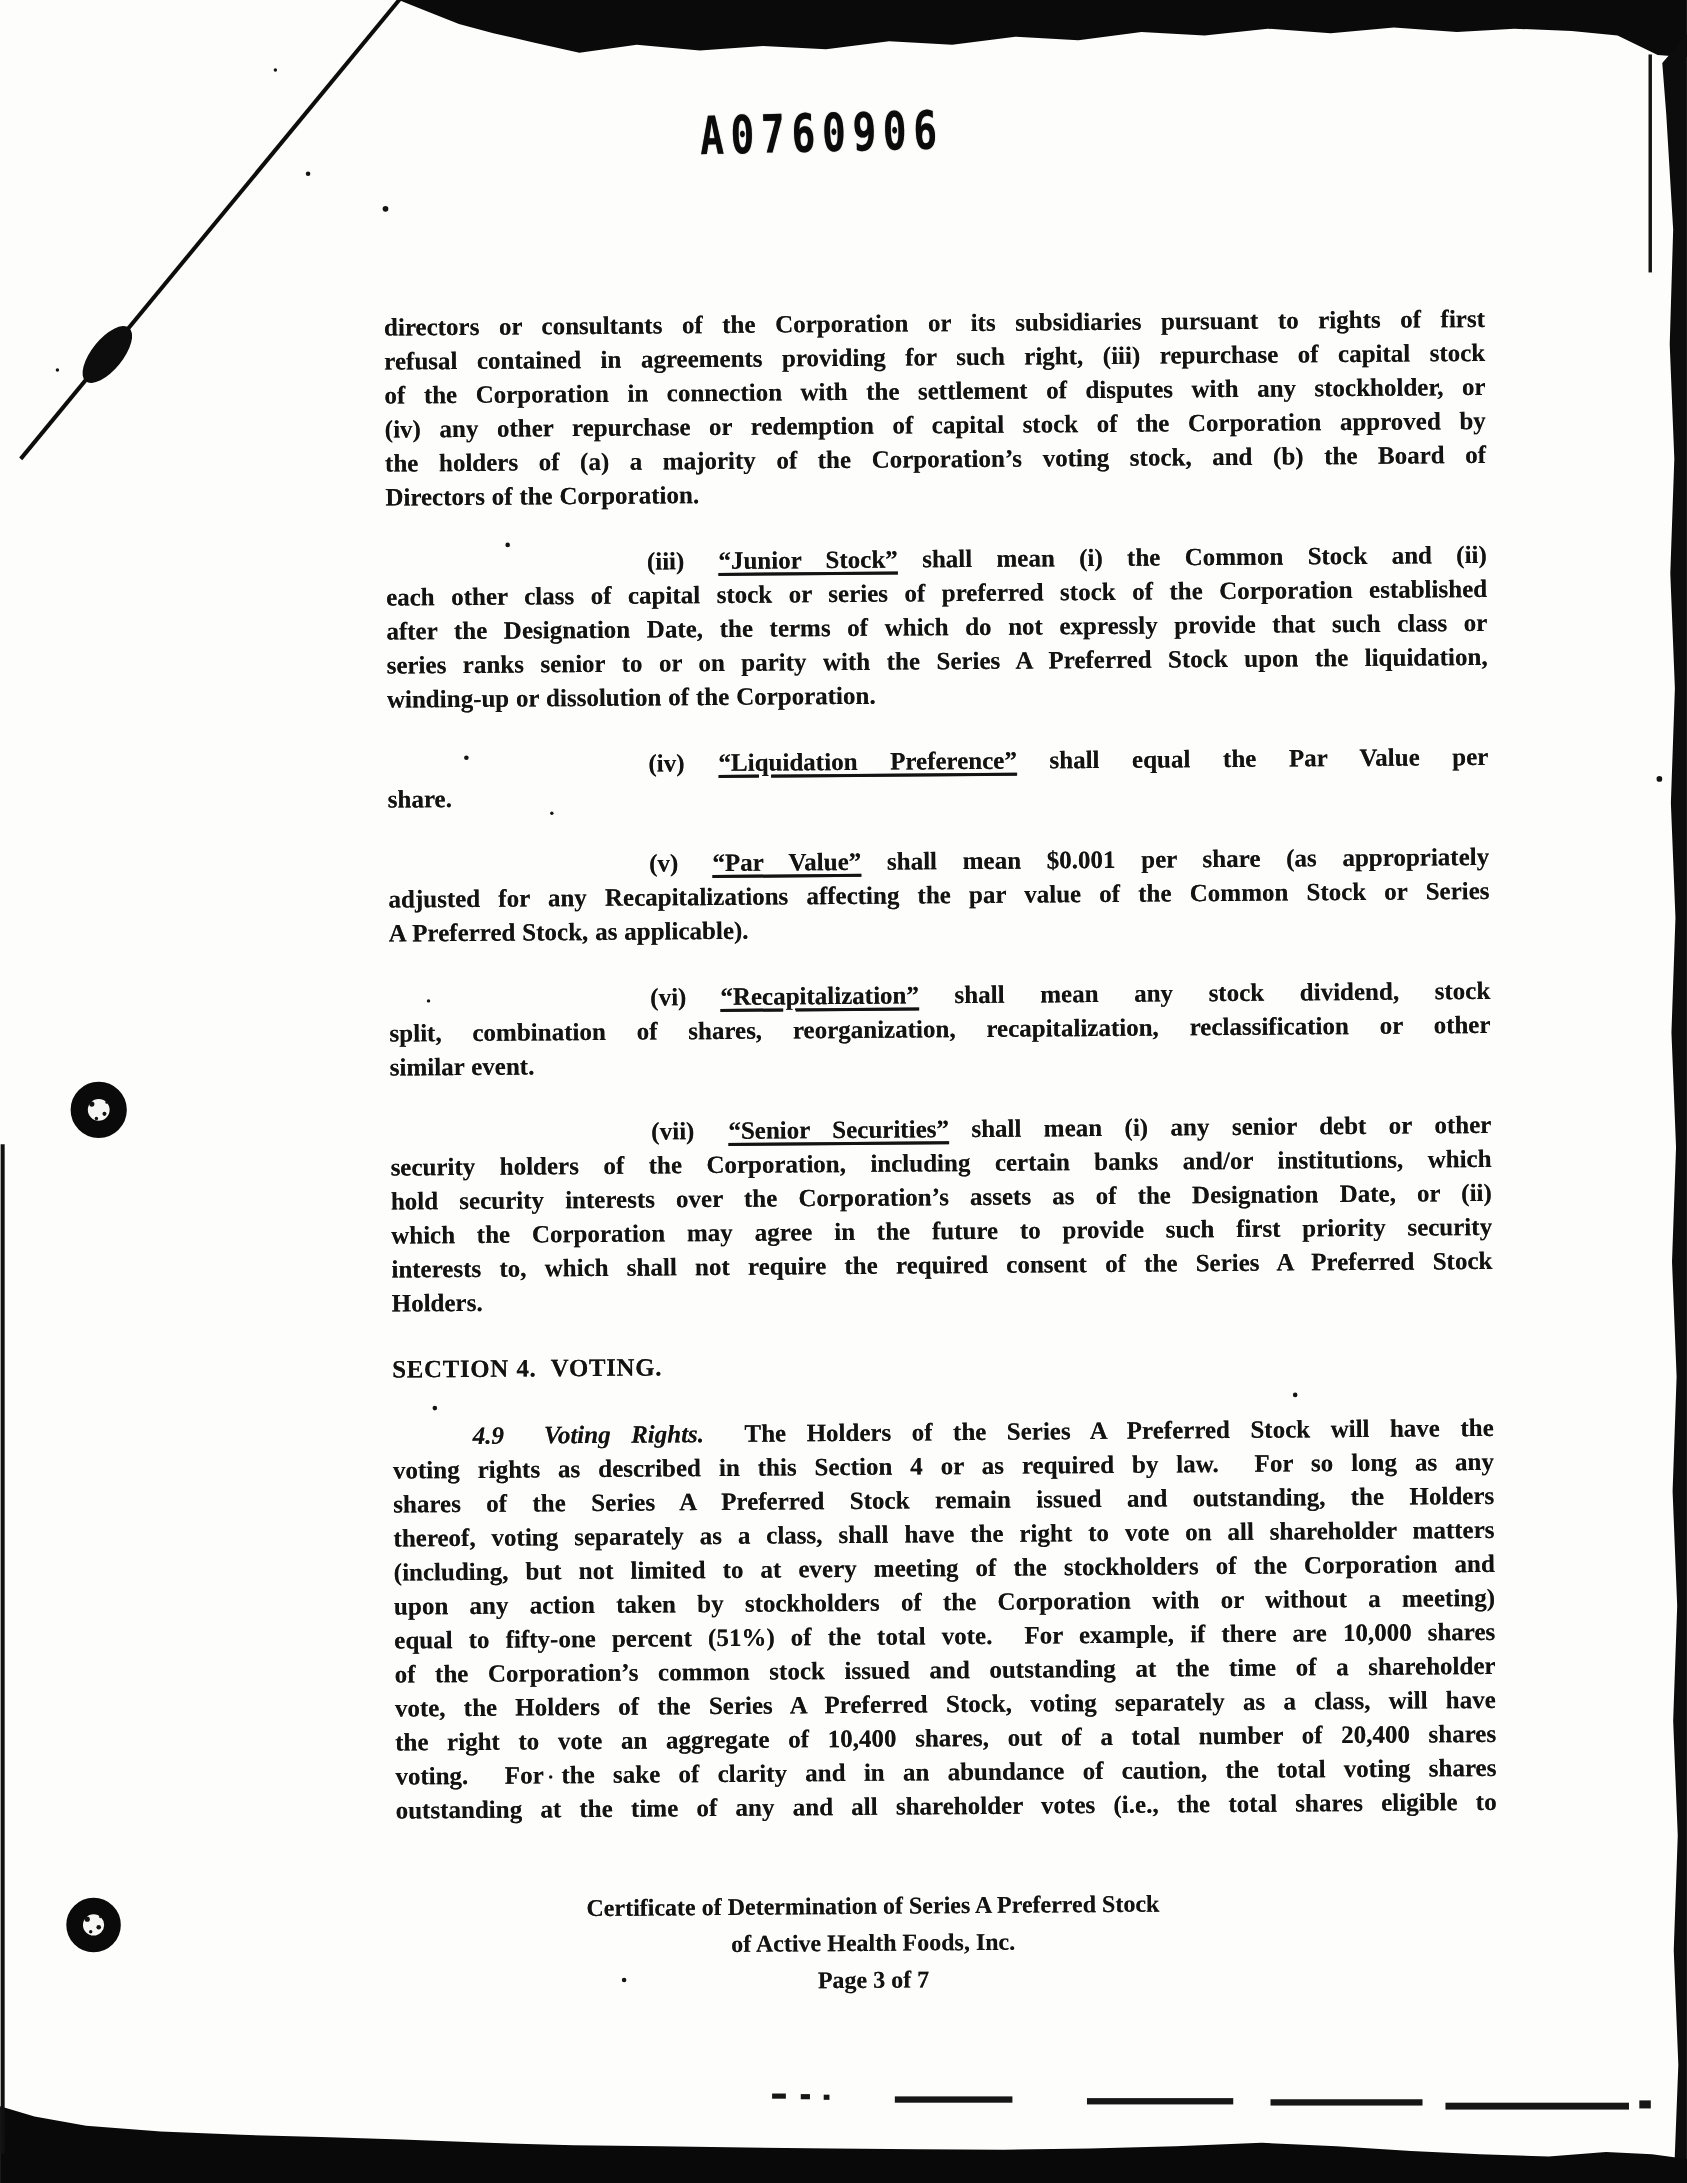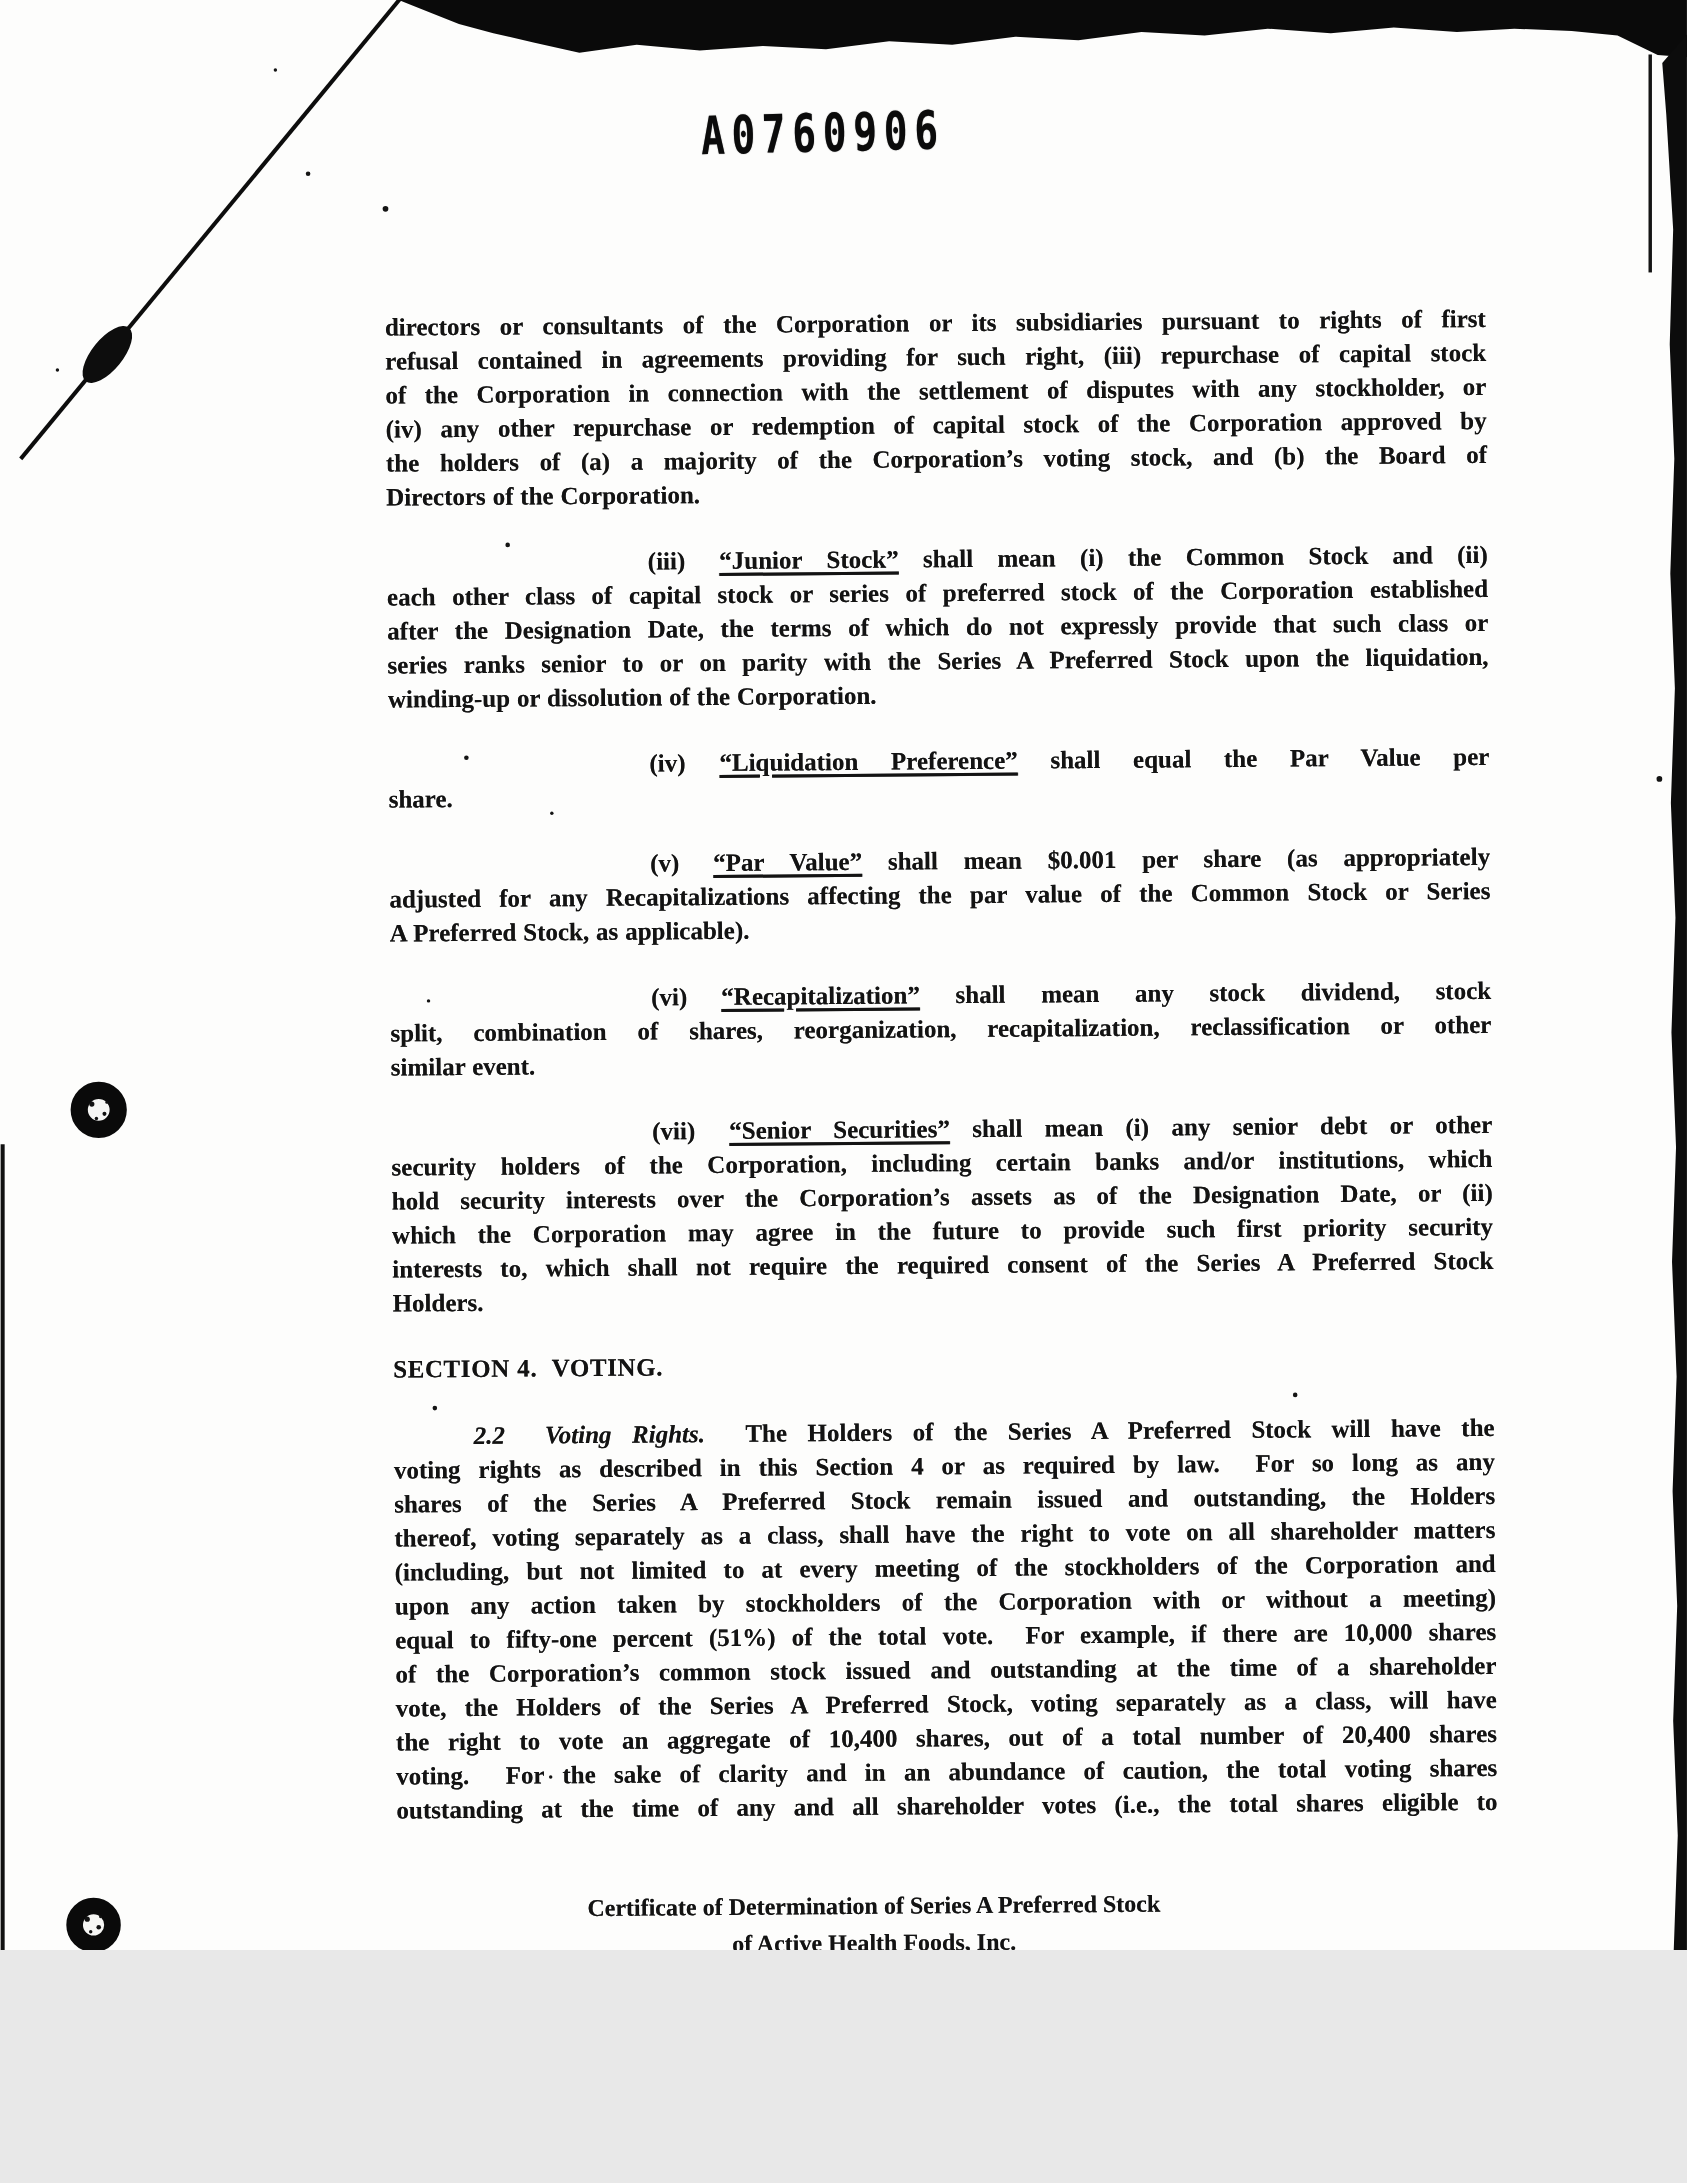--- a/index.html
+++ b/index.html
@@ -1,16 +1,16 @@
 <!DOCTYPE html>
 <html style="font-size:9.2px"><head>
 <meta charset="utf-8">
 <style>
   html,body{margin:0;padding:0;background:#e8e8e8;}
-  #page{position:relative;width:1687px;height:1950px;background:#fdfdfc;overflow:hidden;
+  #page{position:relative;width:1687px;height:2183px;background:#fdfdfc;overflow:hidden;
         font-family:"Liberation Serif","DejaVu Serif",serif;color:#131313;}
   
   #skew{position:absolute;inset:0;transform:rotate(-0.45deg);transform-origin:50% 50%;}
 
   
   .stamp{position:absolute;top:104px;left:707px;
          font-family:"DejaVu Sans Mono",monospace;font-weight:bold;font-size:47px;
          letter-spacing:8px;transform:rotate(-1deg) scale(0.84,1.12);transform-origin:left top;
          color:#0b0b0b;text-shadow:0 0 1.1px rgba(0,0,0,.55);}
 
@@ -98,21 +98,21 @@
         <div class="line jline">hold security interests over the Corporation’s assets as of the Designation Date, or (ii)</div>
         <div class="line jline">which the Corporation may agree in the future to provide such first priority security</div>
         <div class="line jline">interests to, which shall not require the required consent of the Series A Preferred Stock</div>
         <div class="line jlast">Holders.</div>
       </div>
 
       <div class="para heading">SECTION 4.&nbsp; VOTING.</div>
 
       <div class="para" style="margin-top:0;">
         <div class="line jline ind-41">
-          <span class="bi">2.2</span><span class="gap41"></span><span class="bi">Voting Rights.</span><span>&nbsp; The Holders of the Series A Preferred Stock will have the</span>
+          <span class="bi">4.9</span><span class="gap41"></span><span class="bi">Voting Rights.</span><span>&nbsp; The Holders of the Series A Preferred Stock will have the</span>
         </div>
         <div class="line jline">voting rights as described in this Section 4 or as required by law.&nbsp;&nbsp;For so long as any</div>
         <div class="line jline">shares of the Series A Preferred Stock remain issued and outstanding, the Holders</div>
         <div class="line jline">thereof, voting separately as a class, shall have the right to vote on all shareholder matters</div>
         <div class="line jline">(including, but not limited to at every meeting of the stockholders of the Corporation and</div>
         <div class="line jline">upon any action taken by stockholders of the Corporation with or without a meeting)</div>
         <div class="line jline">equal to fifty-one percent (51%) of the total vote.&nbsp; For example, if there are 10,000 shares</div>
         <div class="line jline">of the Corporation’s common stock issued and outstanding at the time of a shareholder</div>
         <div class="line jline">vote, the Holders of the Series A Preferred Stock, voting separately as a class, will have</div>
         <div class="line jline">the right to vote an aggregate of 10,400 shares, out of a total number of 20,400 shares</div>

